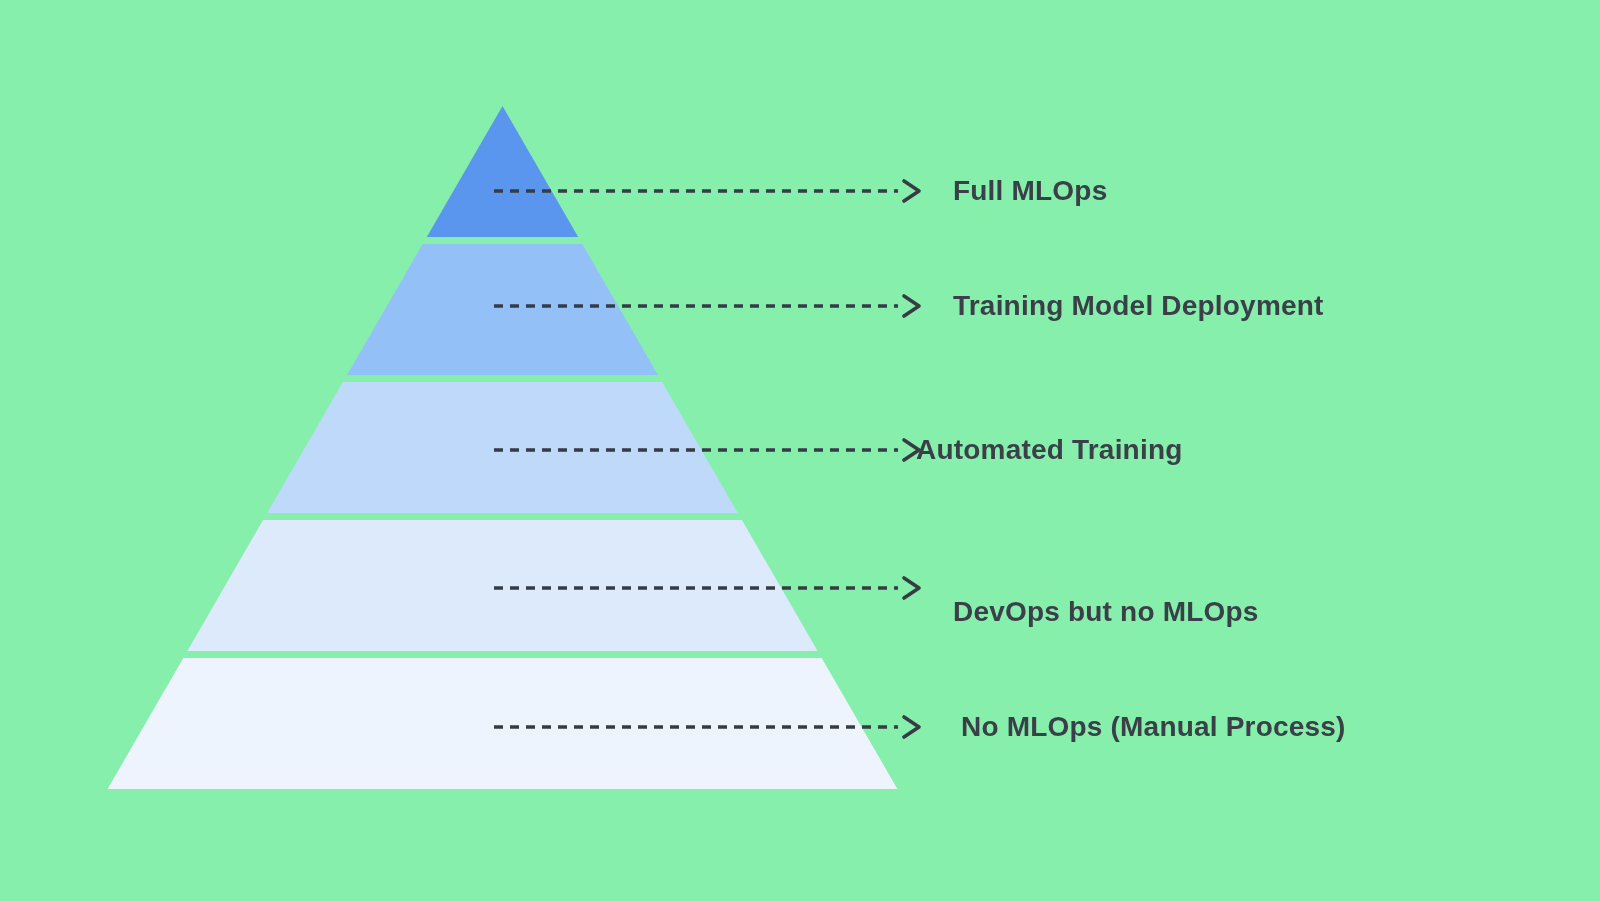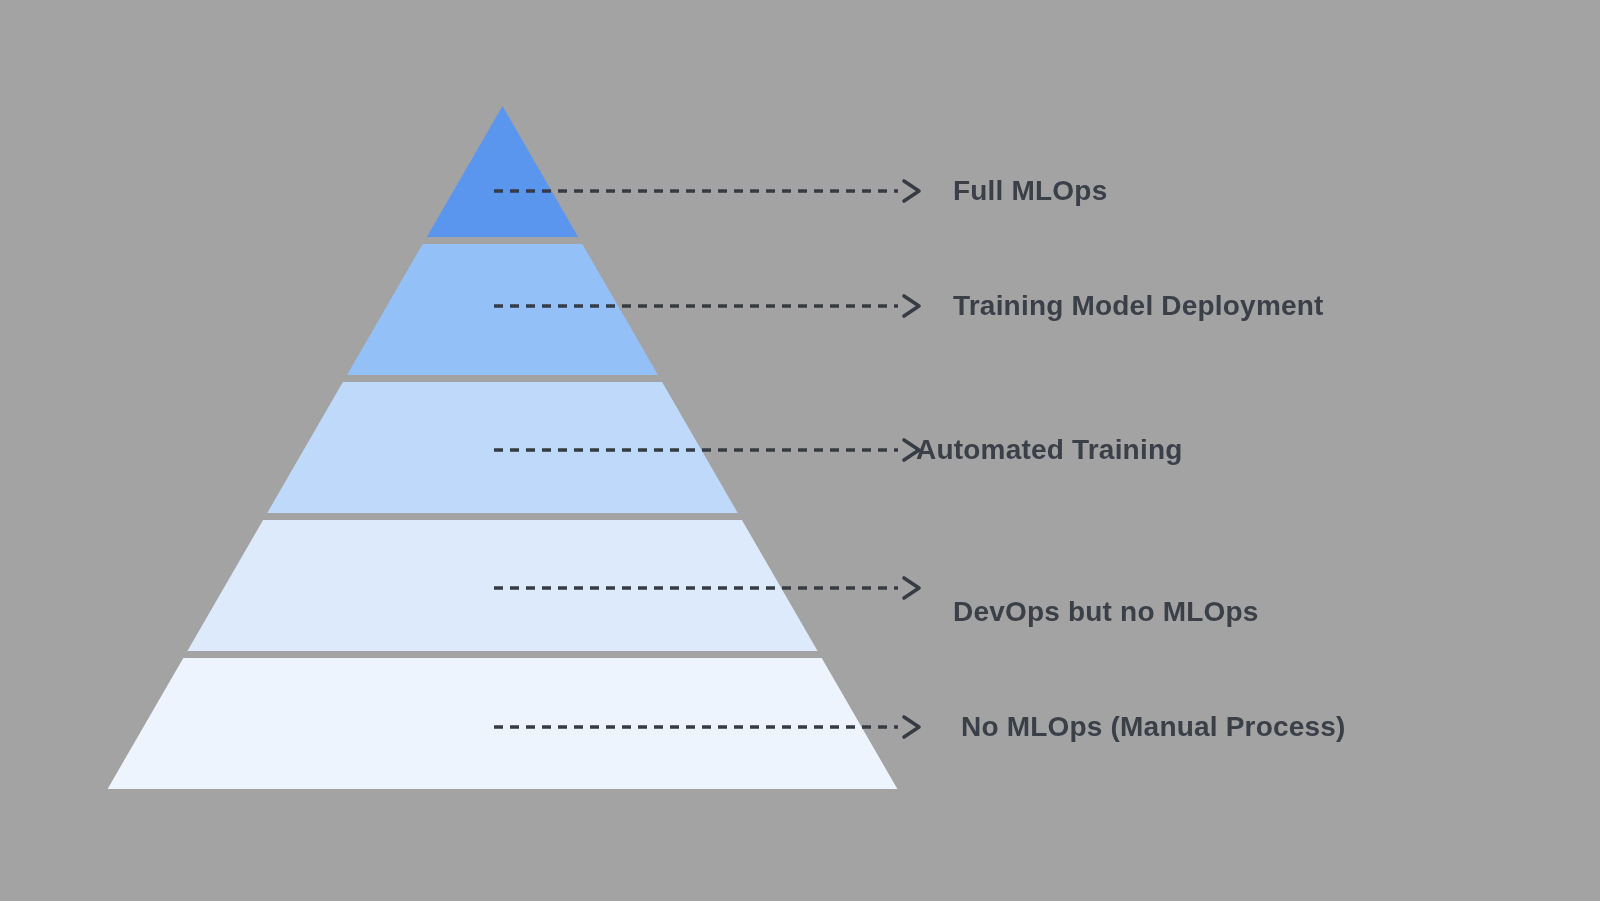--- a/index.html
+++ b/index.html
@@ -4,21 +4,21 @@
 <style>
   html, body {
     margin: 0;
     padding: 0;
     background: #ffffff;
   }
   .canvas {
     position: relative;
     width: 1600px;
     height: 901px;
-    background: #a3a3a3;
+    background: #86efac;
     overflow: hidden;
     font-family: "Liberation Sans", "DejaVu Sans", sans-serif;
   }
   #pyramid-svg {
     position: absolute;
     left: 0;
     top: 0;
   }
   .level-label {
     position: absolute;

